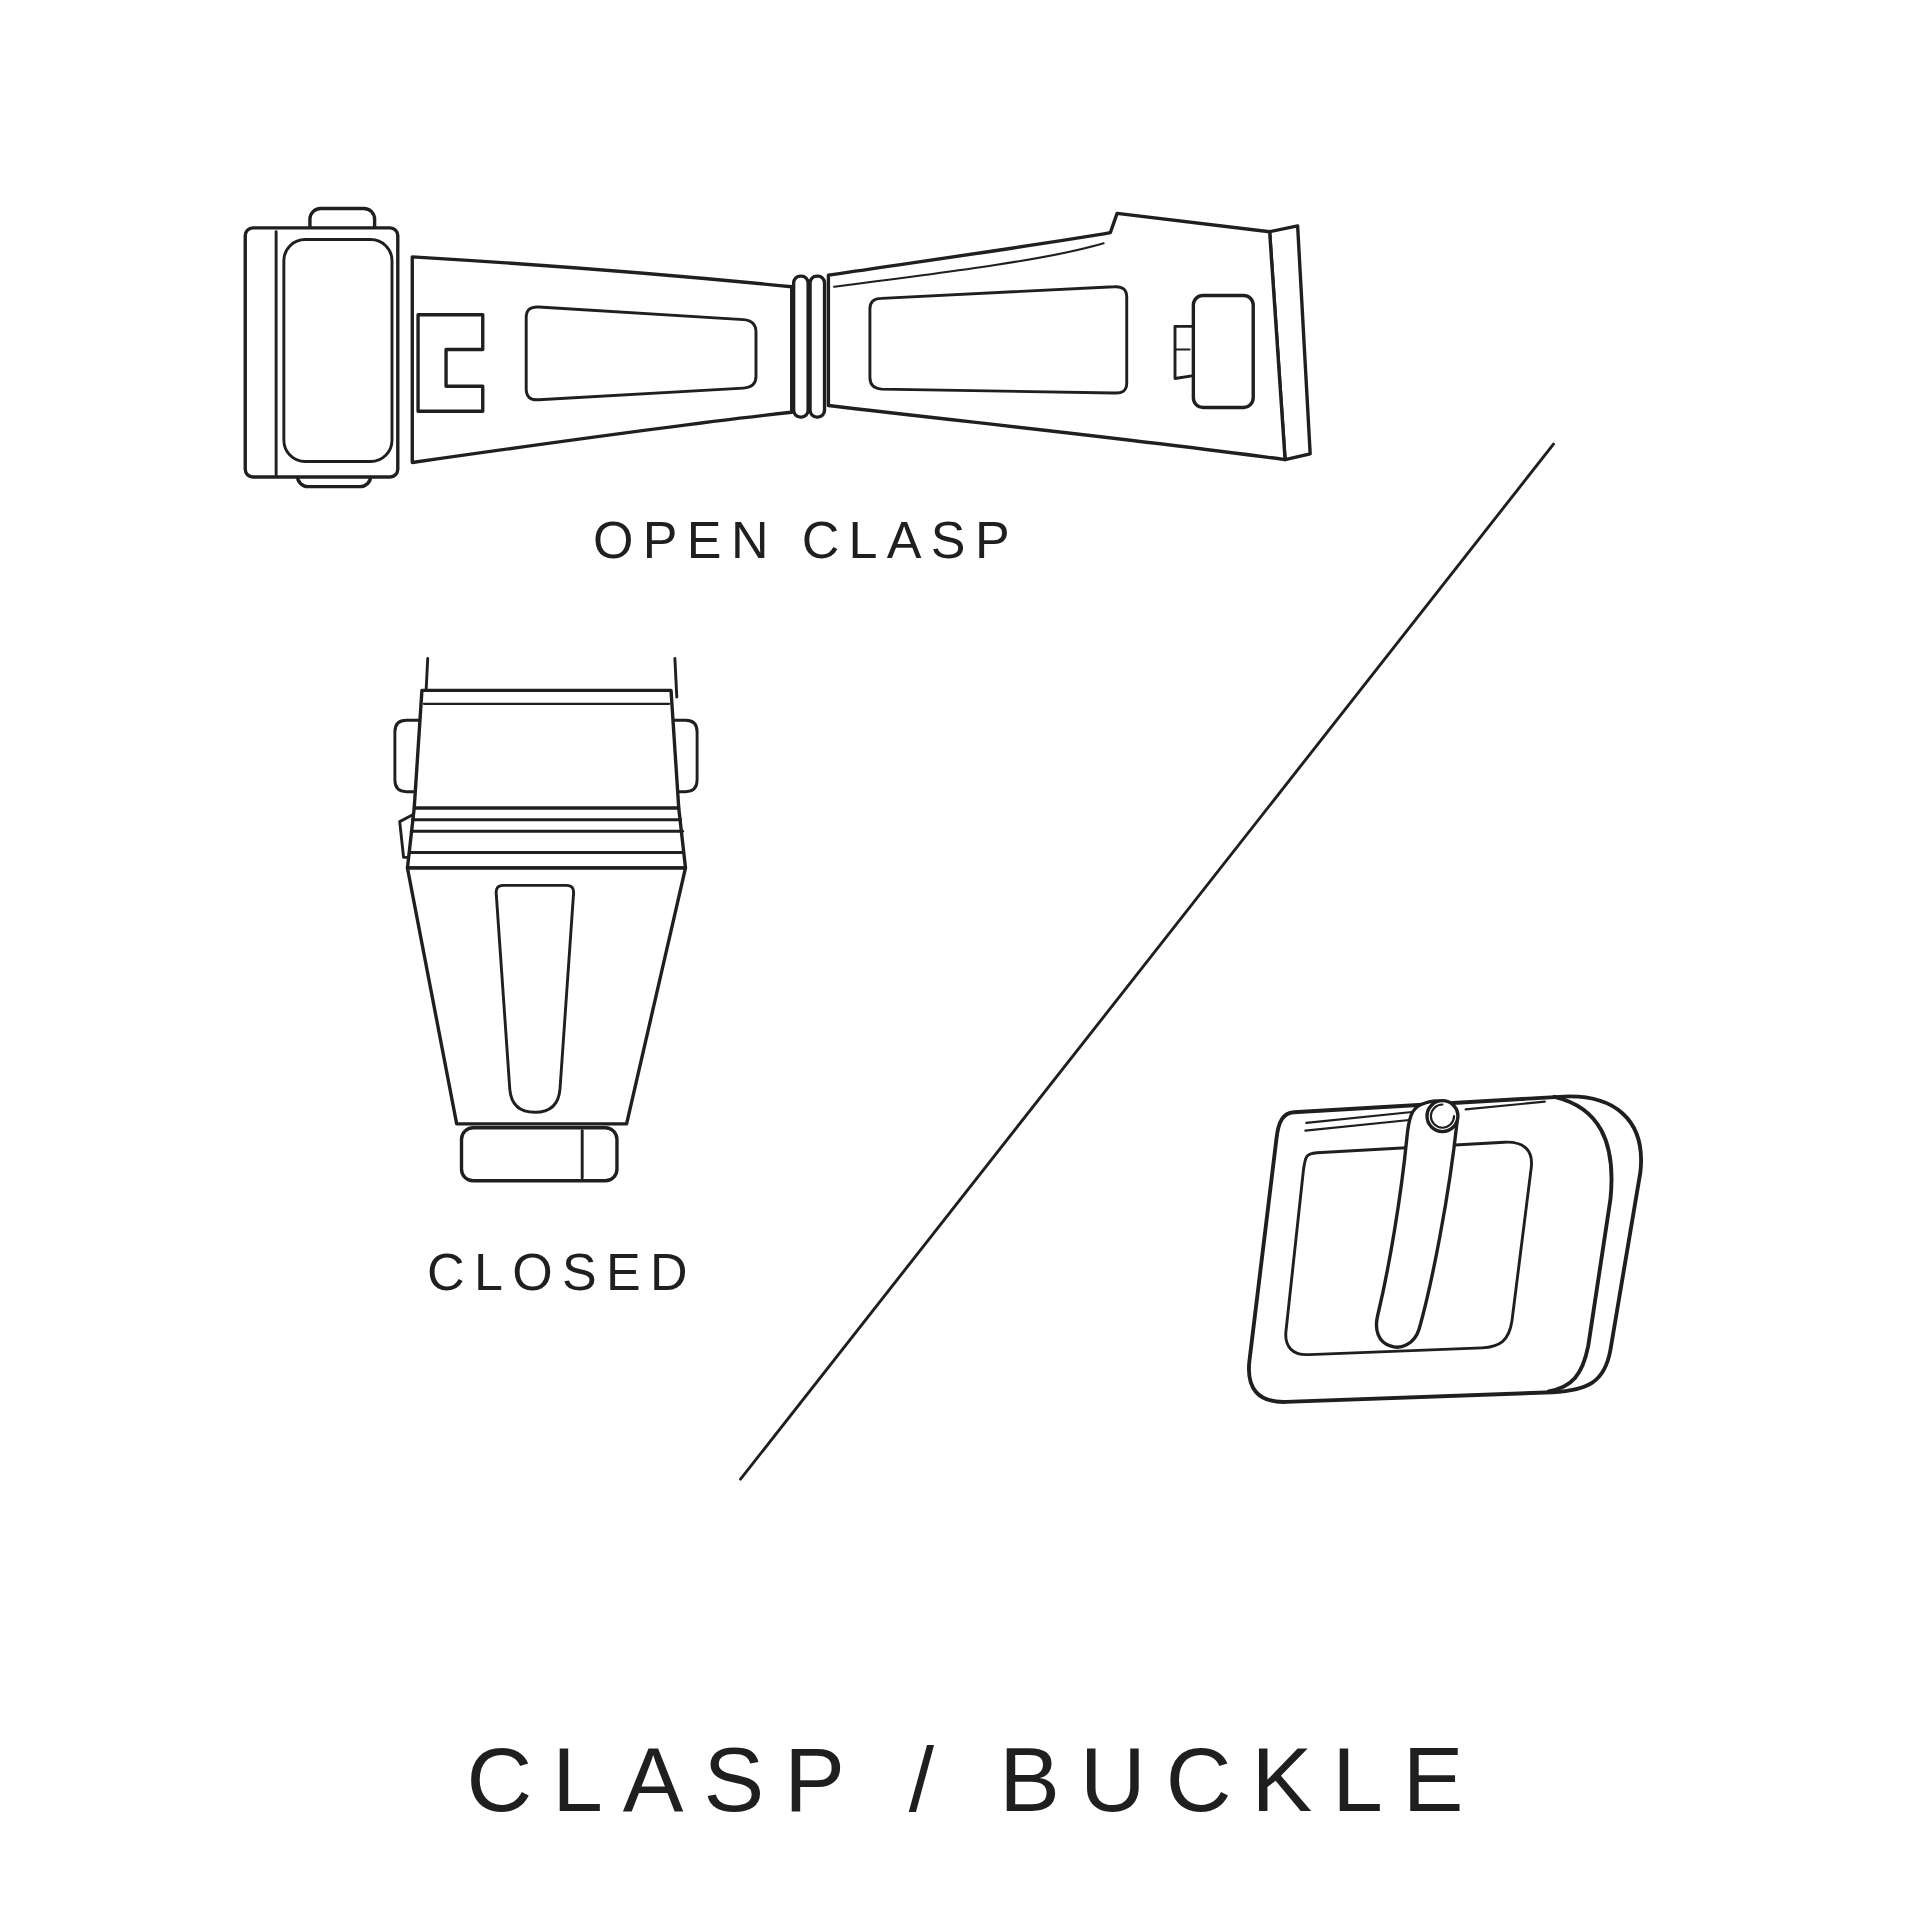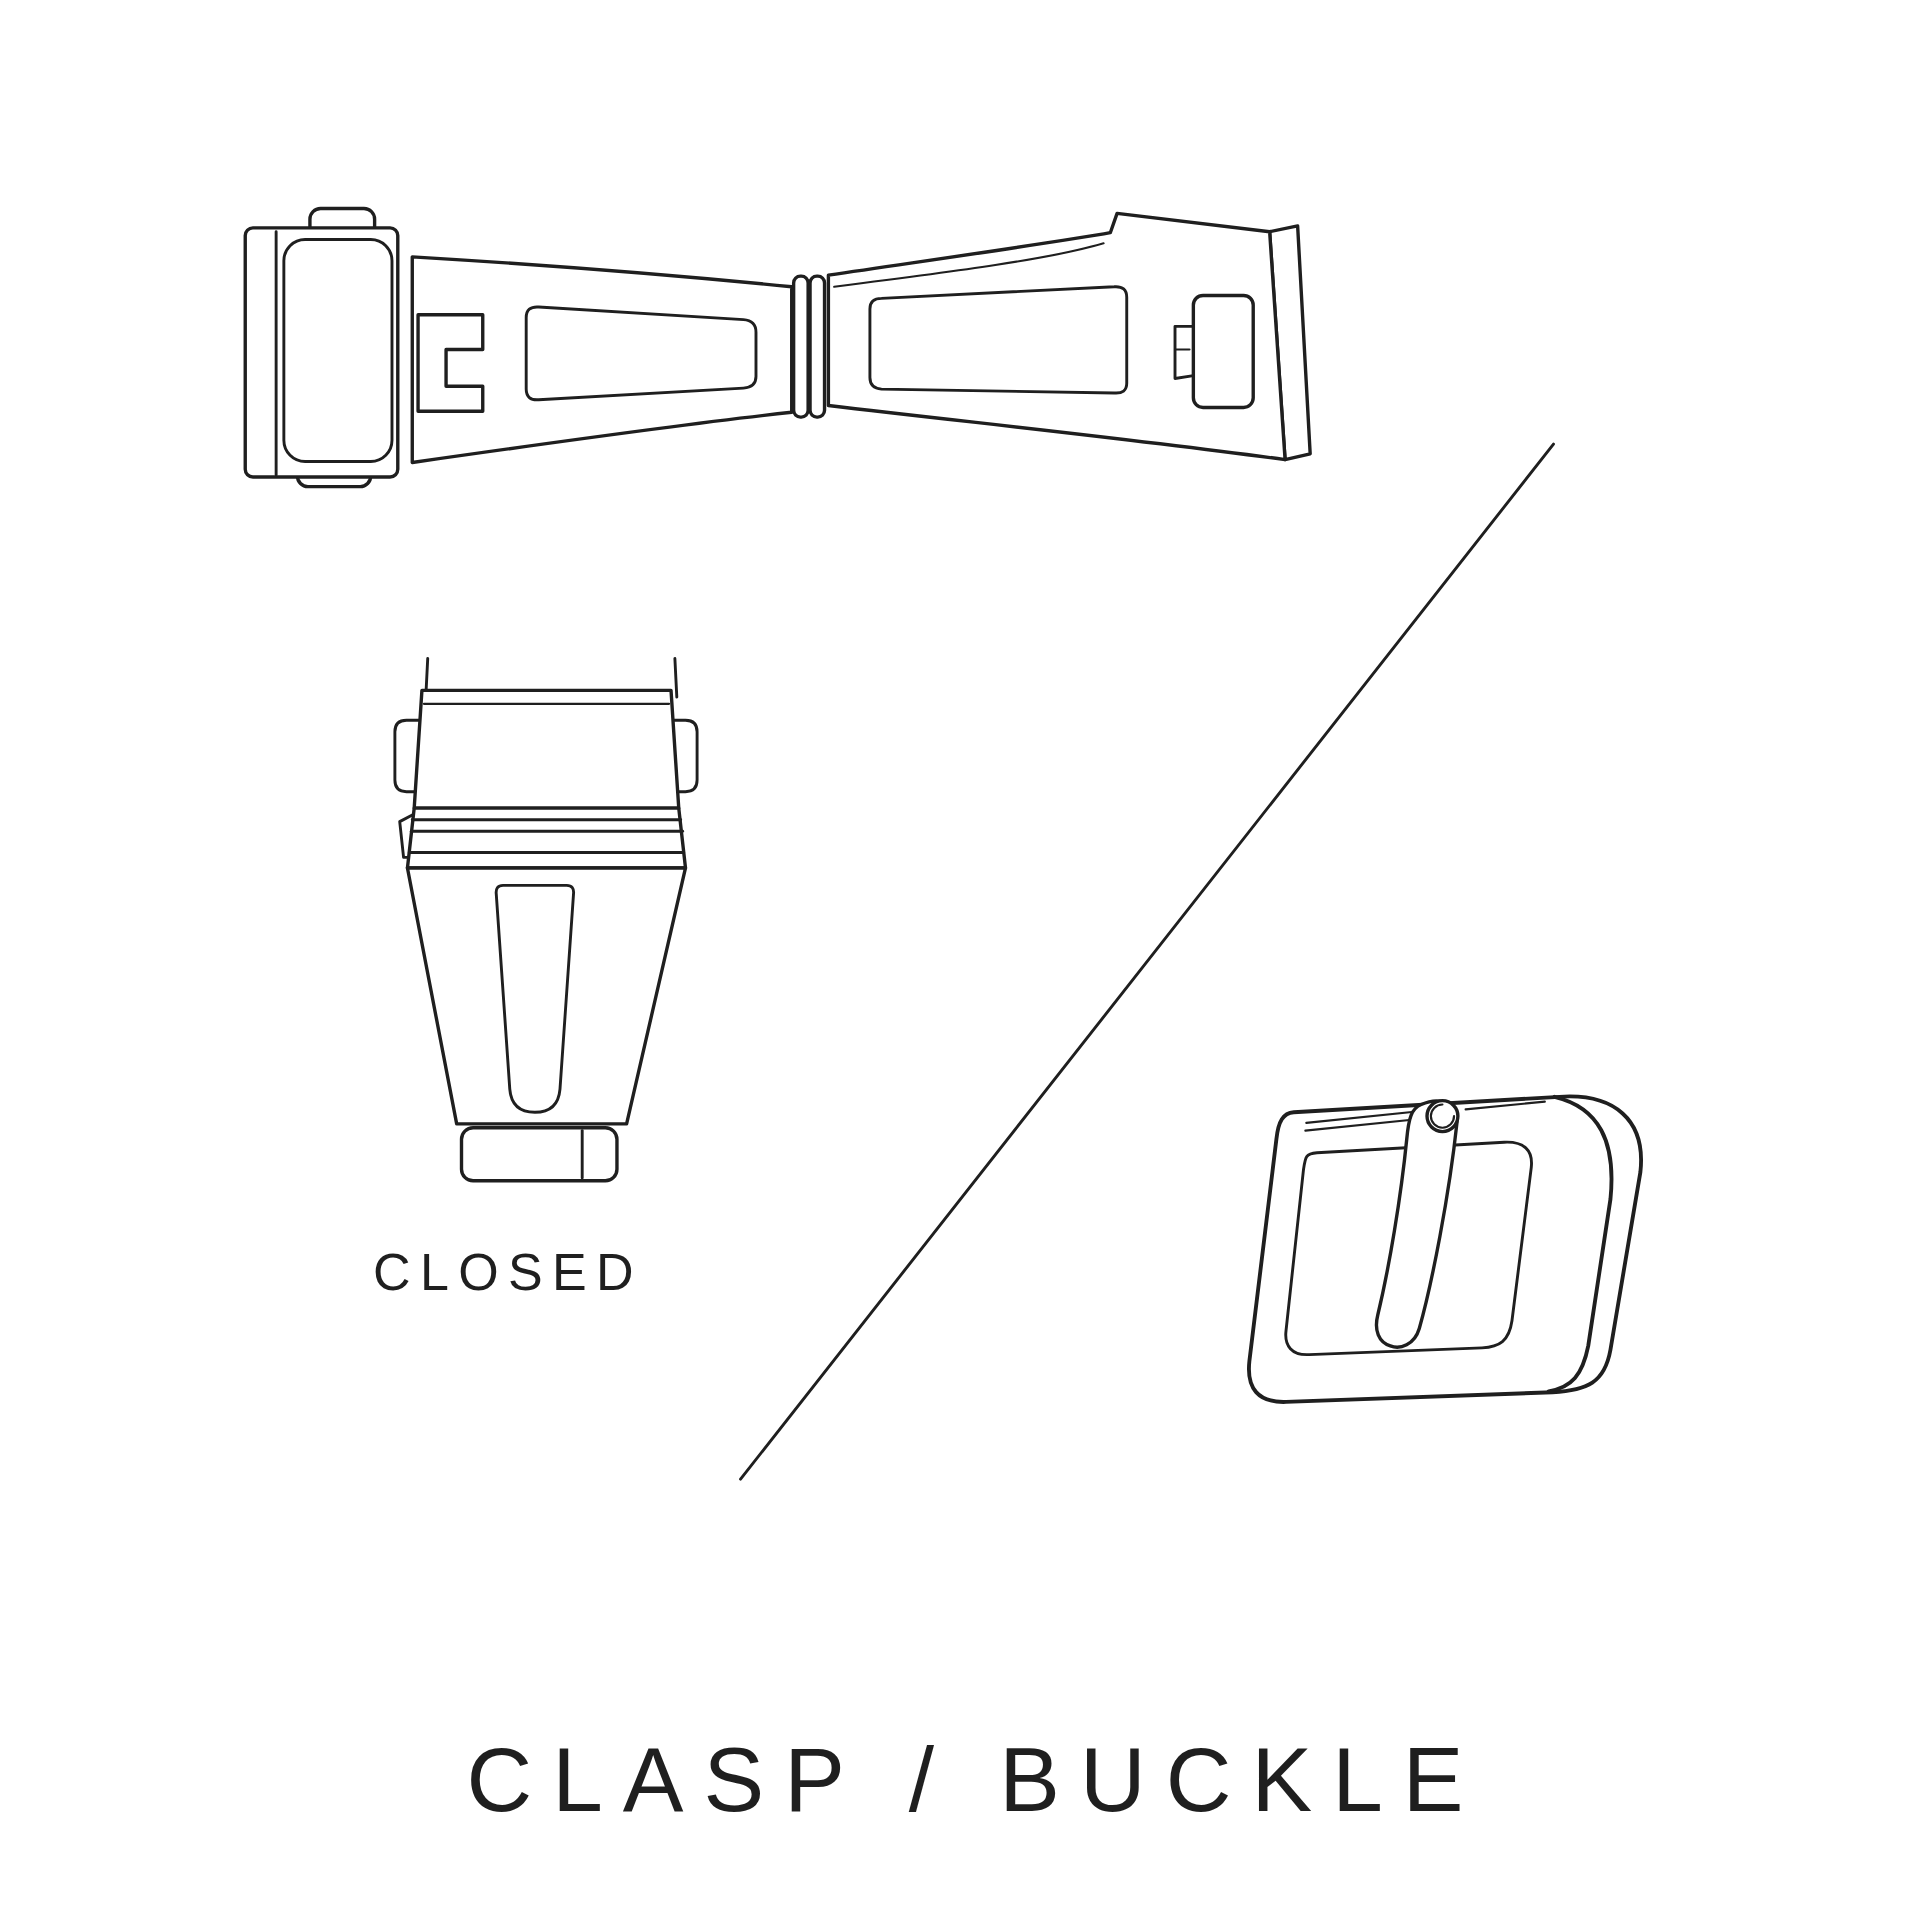--- a/index.html
+++ b/index.html
@@ -116,19 +116,20 @@
       <path d="M1364,1194 L1558,1183 C1578,1182 1588,1191 1586,1209 L1566,1368 C1563,1389 1553,1395 1535,1396 L1356,1403 C1338,1404 1330,1394 1332,1378 L1350,1212 C1352,1198 1352,1195 1364,1194 Z" class="ln"></path>
       <path d="M1352,1171 L1470,1159" class="ln thin"></path>
       <path d="M1353,1163 L1470,1151" class="ln thin"></path>
       <path d="M1518,1149 L1600,1141" class="ln thin"></path>
       <path d="M1472,1144 C1492,1135 1511,1143 1509,1163 C1501,1238 1483,1330 1470,1376 C1465,1393 1450,1398 1440,1394 C1428,1390 1423,1378 1427,1362 C1439,1312 1451,1240 1457,1180 C1459,1158 1462,1148 1472,1144 Z" class="lnf"></path>
       <circle cx="1494" cy="1156" r="16" class="lnf"></circle>
       <path d="M1494,1144 A12,12 0 1 0 1506,1156" class="ln thin"></path>
     </g>
   </svg>
 
+  <div class="caption" style="left:806px; top:510px;">OPEN CLASP</div>
 
-  <div class="caption" style="left:508px; top:1242px;">CLOSED</div>
+  <div class="caption" style="left:562px; top:1242px;">CLOSED</div>
 
   <div class="big-title" style="left:975px; top:1728px;">CLASP / BUCKLE</div>
 
 </div>
 
 
 </body></html>

